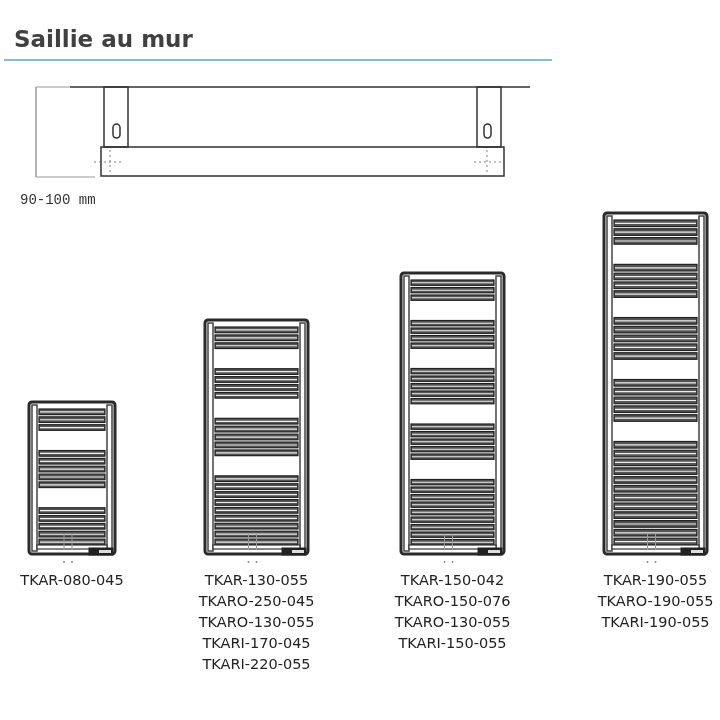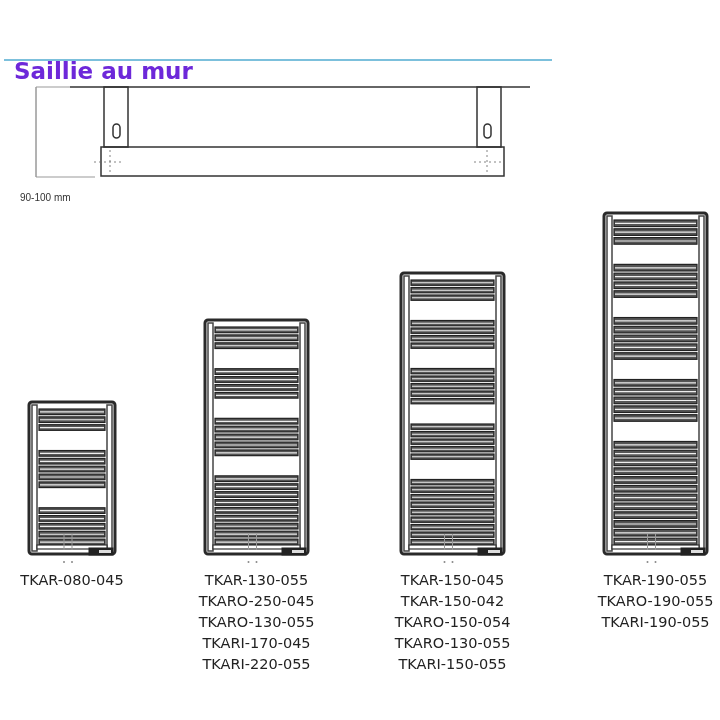--- a/index.html
+++ b/index.html
@@ -1,20 +1,20 @@
 <!DOCTYPE html>
 <html><head>
 <meta charset="utf-8">
 <style>
   html, body { margin:0; padding:0; background:#ffffff; }
   body { width:720px; height:720px; position:relative; overflow:hidden; font-family:"DejaVu Sans", sans-serif; }
-  .title { position:absolute; left:14px; top:26px; font-family:"DejaVu Sans", sans-serif; font-weight:bold; font-size:23px; color:#6d28d9; letter-spacing:0px;margin-top:32px; }
+  .title { position:absolute; left:14px; top:26px; font-family:"DejaVu Sans", sans-serif; font-weight:bold; font-size:23px; color:#404040; letter-spacing:0px; }
   .divider { position:absolute; left:4px; top:59px; width:548px; height:2px; background:#7cc0dc; }
   .wall-diagram { position:absolute; left:0; top:75px; }
-  .dim-label { position:absolute; left:20px; top:192px; font-family:Liberation Sans, sans-serif; font-size:10px; color:#333; }
+  .dim-label { position:absolute; left:20px; top:192px; font-family:Liberation Mono, monospace; font-size:14px; color:#333; }
   .rad { position:absolute; }
   .labels { position:absolute; font-family:"DejaVu Sans", sans-serif; font-size:14.5px; color:#222; text-align:center; line-height:21px; }
   .labels div { white-space:nowrap; }
 </style>
 </head>
 <body>
 
 <div class="title">Saillie au mur</div>
 <div class="divider"></div>
 
@@ -206,23 +206,22 @@
       <line x1="13" y1="271.25" x2="94" y2="271.25" stroke="#eee" stroke-width="1.2"></line>
       <rect x="10" y="274" width="87" height="4" fill="#fff" stroke="#333" stroke-width="1.2"></rect>
       <line x1="45.5" y1="263" x2="45.5" y2="279" stroke="#999" stroke-width="1"></line>
       <line x1="53.5" y1="263" x2="53.5" y2="279" stroke="#999" stroke-width="1"></line>
       <circle cx="45.5" cy="291" r="1" fill="#888"></circle>
       <circle cx="53.5" cy="291" r="1" fill="#888"></circle>
       <rect x="79" y="277" width="24" height="7" fill="#222" stroke="#222" stroke-width="1"></rect>
       <rect x="89" y="279" width="12" height="3" fill="#ddd"></rect>
     </svg>
     <div class="labels" style="left: 372.5px; width: 160px; top: 570px;">
-      <div>TKAR-150-045</div>
       <div>TKAR-150-042</div>
-      <div>TKARO-150-054</div>
+      <div>TKARO-150-076</div>
       <div>TKARO-130-055</div>
       <div>TKARI-150-055</div>
     </div>
     <svg class="rad" width="107" height="355" style="left: 602px; top: 211px;">
       <rect x="2" y="2" width="103" height="341" rx="3" fill="#fff" stroke="#2a2a2a" stroke-width="3"></rect>
       <rect x="5" y="5" width="5" height="335" fill="#fff" stroke="#444" stroke-width="1.5"></rect>
       <rect x="97" y="5" width="5" height="335" fill="#fff" stroke="#444" stroke-width="1.5"></rect>
       <rect x="12" y="9" width="83" height="6.593103448275861" fill="#555" stroke="#222" stroke-width="1.2"></rect>
       <line x1="13" y1="12.39655172413793" x2="94" y2="12.39655172413793" stroke="#eee" stroke-width="1.2"></line>
       <rect x="12" y="17.79310344827586" width="83" height="6.593103448275861" fill="#555" stroke="#222" stroke-width="1.2"></rect>

